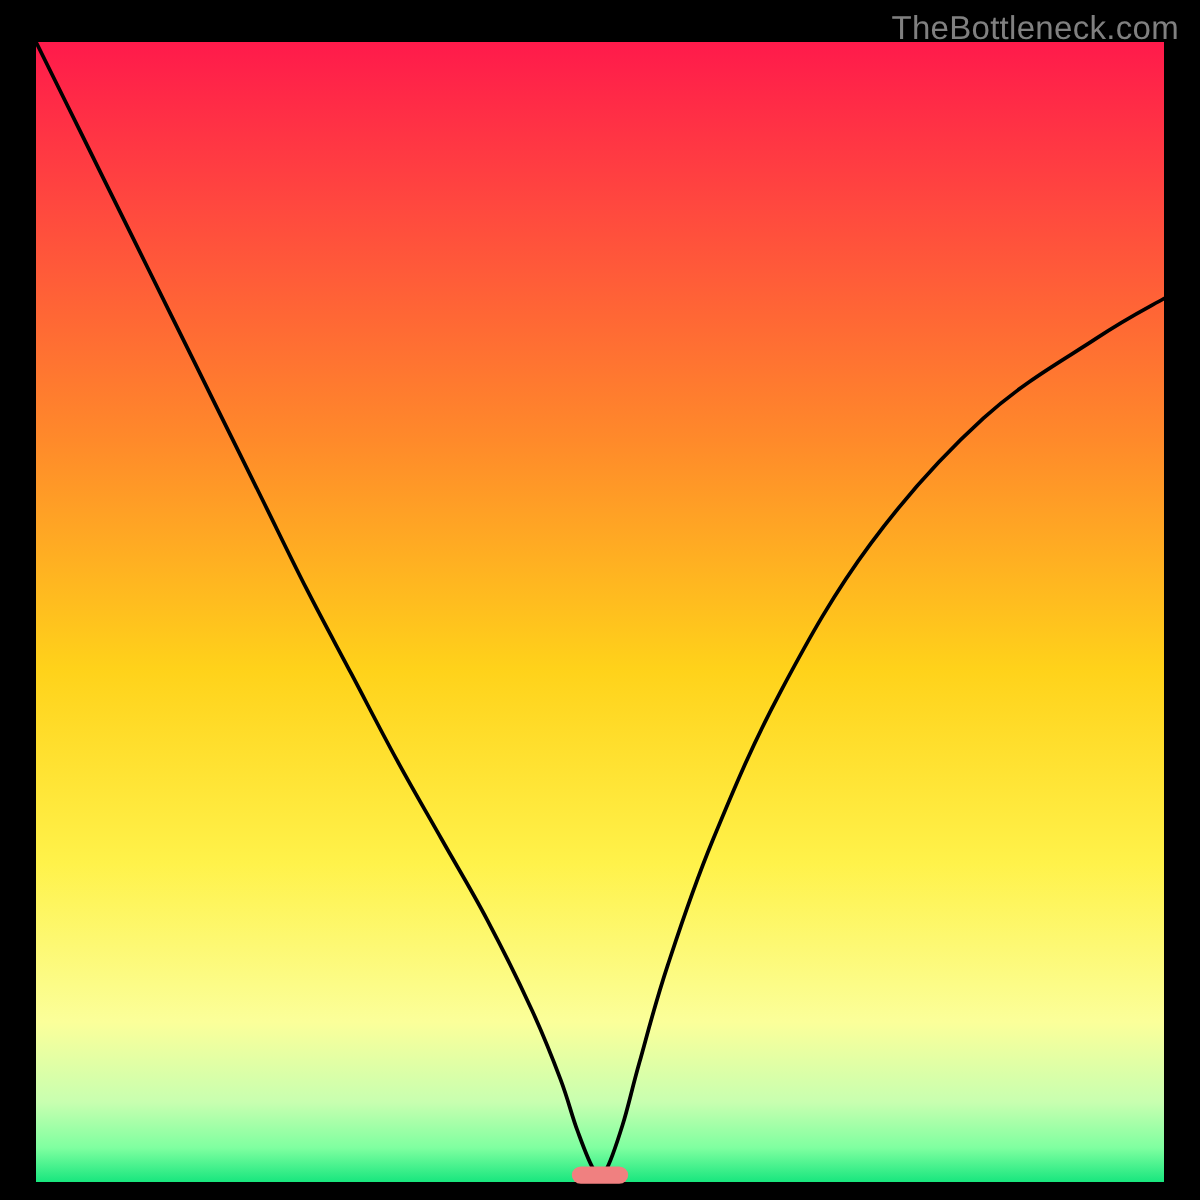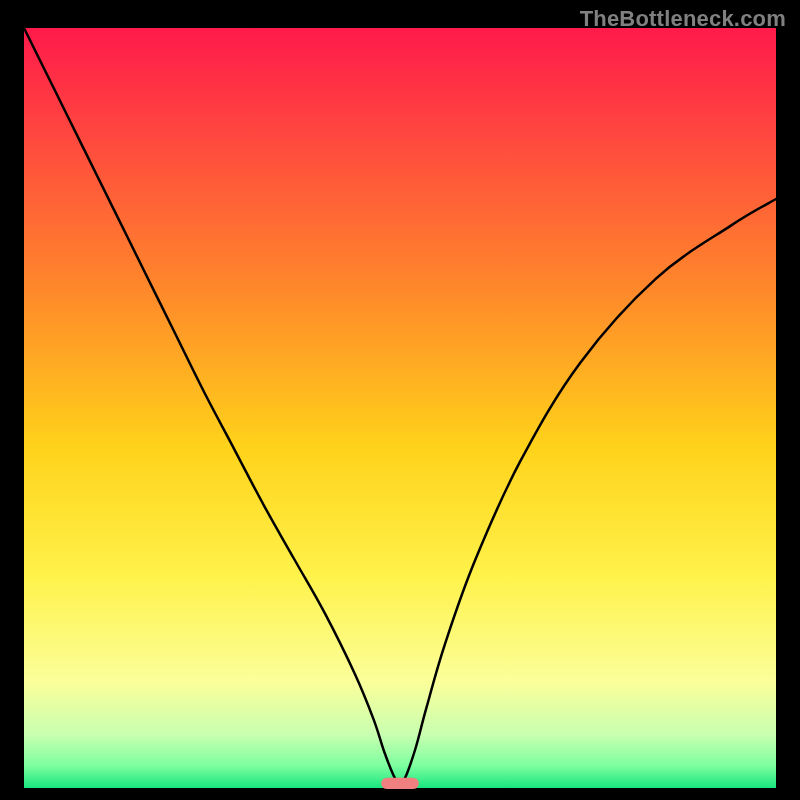--- a/index.html
+++ b/index.html
@@ -15,21 +15,21 @@
     position: relative;
     width: 800px;
     height: 800px;
   }
   .watermark {
     position: absolute;
     top: 6px;
     right: 14px;
     color: #808080;
     font-size: 22px;
-    font-weight: 700;
+    font-weight: 400;
     letter-spacing: 0.2px;
     z-index: 10;
   }
   svg {
     display: block;
   }
 </style>
 </head>
 <body>
 

